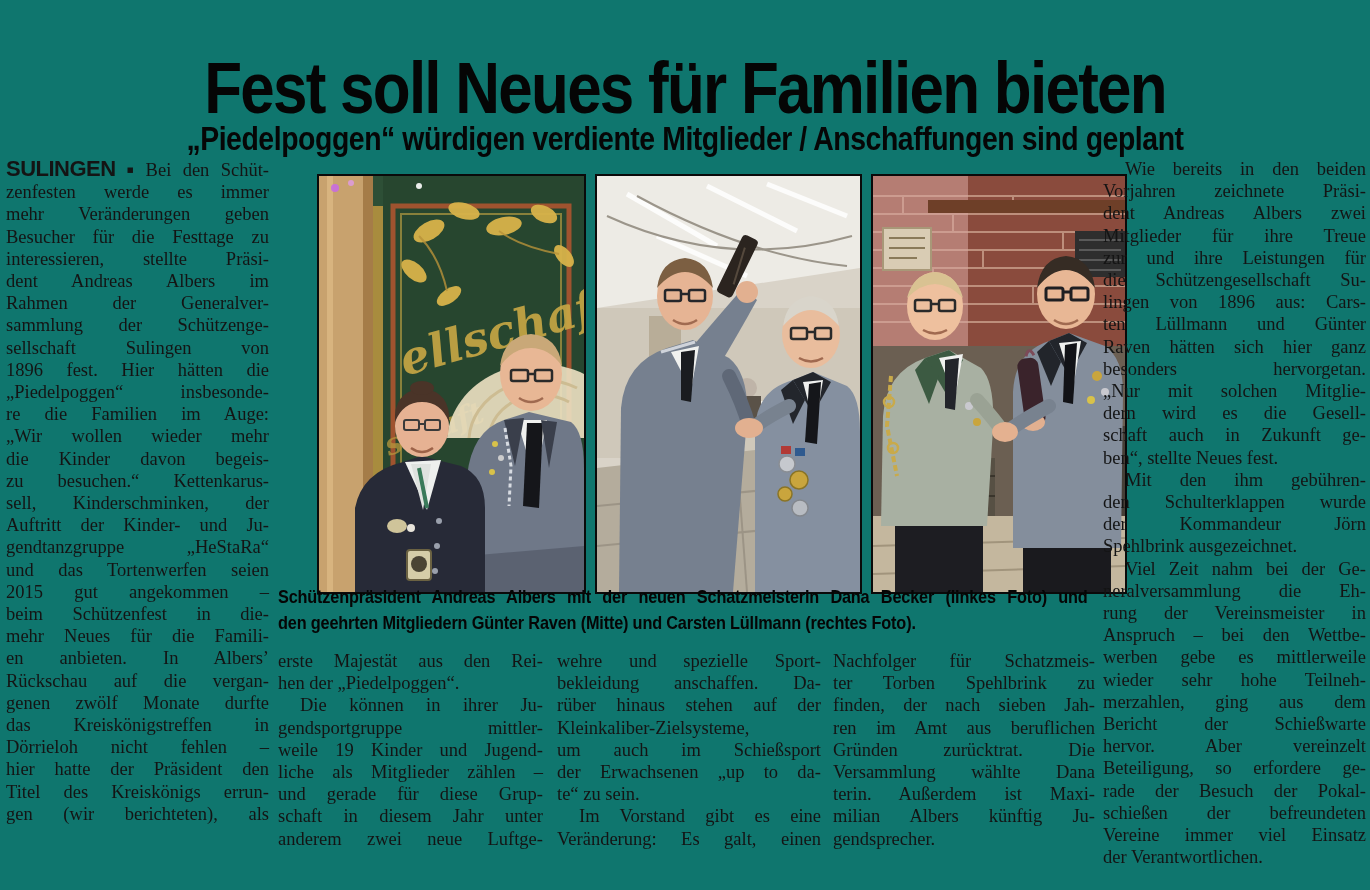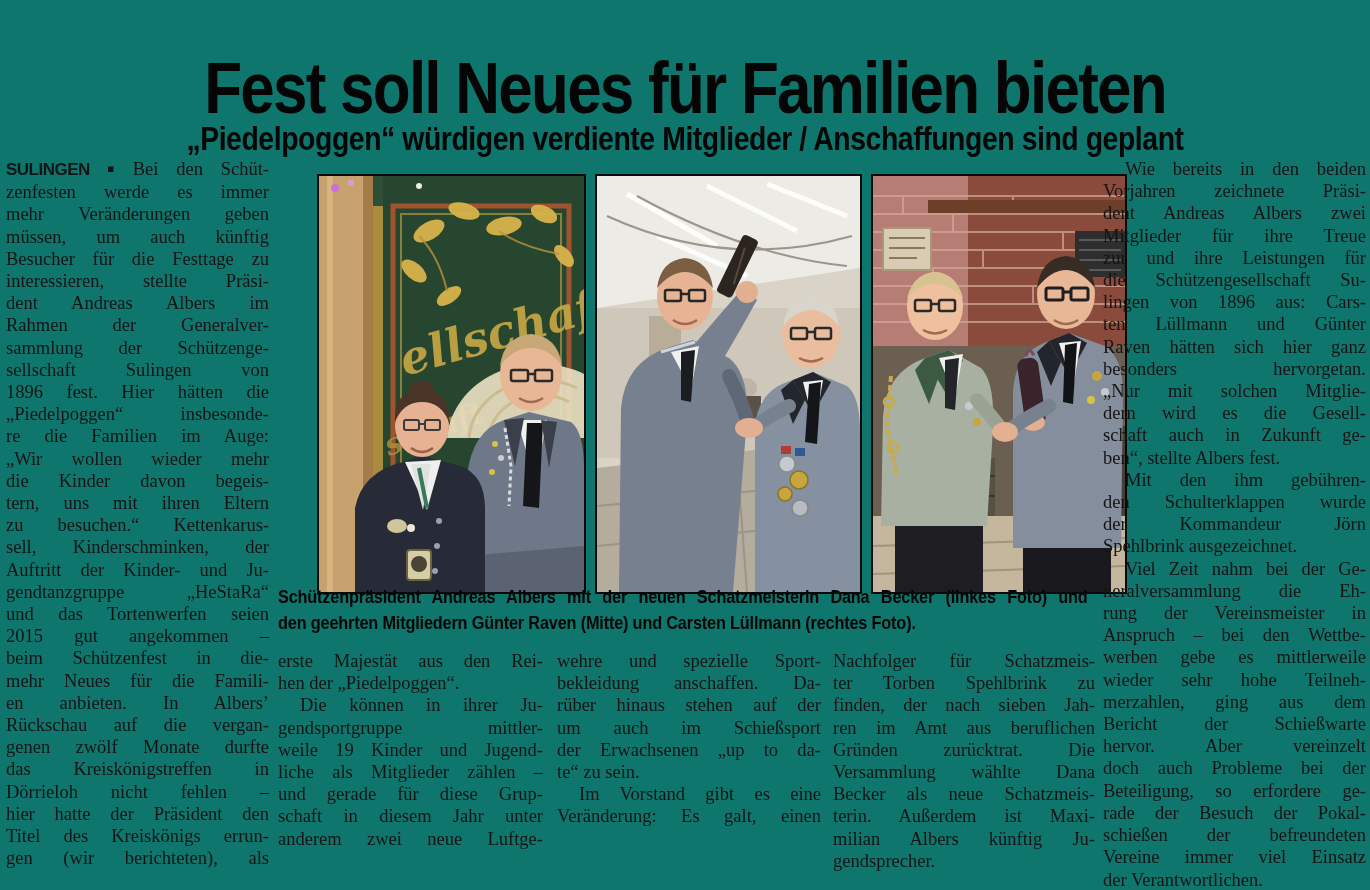--- a/index.html
+++ b/index.html
@@ -15,21 +15,21 @@
   
   .bodycol{position:absolute;font-size:18.5px;line-height:22.2px;text-align:justify;}
   .col-left  {left:6px;   top:158px; width:263px; height:732px;}
   .col-b1    {left:278px; top:650px; width:265px; height:240px;}
   .col-b2    {left:557px; top:650px; width:264px; height:240px;}
   .col-b3    {left:833px; top:650px; width:262px; height:240px;}
   .col-right {left:1103px;top:158px; width:263px; height:732px;}
   .tline{text-align:justify;text-align-last:justify;white-space:normal;}
   .tend{text-align-last:left;}
   .tindent{text-indent:22px;}
-  .lead{font-family:"Liberation Sans",sans-serif;font-weight:700;font-size:17px;letter-spacing:-0.5px;}
+  .lead{font-family:"Liberation Sans",sans-serif;font-weight:700;font-size:22px;letter-spacing:-0.5px;}
   .bullet{font-family:"DejaVu Sans",sans-serif;font-size:11px;vertical-align:3px;padding:0 5px 0 4px;}
   
   .photo{position:absolute;top:158px;height:416px;border:2px solid #0a0a0a;background:#777;overflow:hidden;}
   .photo svg{display:block;width:100%;height:100%;}
   .photo-left  {left:277px;width:265px;}
   .photo-mid   {left:555px;width:263px;}
   .photo-right {left:831px;width:252px;}
   
   .caption{position:absolute;left:278px;top:584px;width:920px;transform:scaleX(0.88);transform-origin:0 0;
     font-family:"Liberation Sans",sans-serif;font-weight:700;font-size:18.5px;line-height:26px;
@@ -303,33 +303,31 @@
 
   <div class="caption" id="caption">
       <div class="cap-line">Schützenpräsident Andreas Albers mit der neuen Schatzmeisterin Dana Becker (linkes Foto) und</div>
       <div class="cap-line cap-end">den geehrten Mitgliedern Günter Raven (Mitte) und Carsten Lüllmann (rechtes Foto).</div>
     </div>
 
   <div class="bodycol col-left">
       <div class="tline"><span class="lead">SULINGEN</span><span class="bullet">▪</span>Bei den Schüt-</div>
       <div class="tline">zenfesten werde es immer</div>
       <div class="tline">mehr Veränderungen geben</div>
-      <div class="tline">müssen, um auch künftig</div>
       <div class="tline">Besucher für die Festtage zu</div>
       <div class="tline">interessieren, stellte Präsi-</div>
       <div class="tline">dent Andreas Albers im</div>
       <div class="tline">Rahmen der Generalver-</div>
       <div class="tline">sammlung der Schützenge-</div>
       <div class="tline">sellschaft Sulingen von</div>
       <div class="tline">1896 fest. Hier hätten die</div>
       <div class="tline">„Piedelpoggen“ insbesonde-</div>
       <div class="tline">re die Familien im Auge:</div>
       <div class="tline">„Wir wollen wieder mehr</div>
       <div class="tline">die Kinder davon begeis-</div>
-      <div class="tline">tern, uns mit ihren Eltern</div>
       <div class="tline">zu besuchen.“ Kettenkarus-</div>
       <div class="tline">sell, Kinderschminken, der</div>
       <div class="tline">Auftritt der Kinder- und Ju-</div>
       <div class="tline">gendtanzgruppe „HeStaRa“</div>
       <div class="tline">und das Tortenwerfen seien</div>
       <div class="tline">2015 gut angekommen –</div>
       <div class="tline">beim Schützenfest in die-</div>
       <div class="tline">mehr Neues für die Famili-</div>
       <div class="tline">en anbieten. In Albers’</div>
       <div class="tline">Rückschau auf die vergan-</div>
@@ -348,67 +346,66 @@
       <div class="tline">weile 19 Kinder und Jugend-</div>
       <div class="tline">liche als Mitglieder zählen –</div>
       <div class="tline">und gerade für diese Grup-</div>
       <div class="tline">schaft in diesem Jahr unter</div>
       <div class="tline">anderem zwei neue Luftge-</div>
     </div>
   <div class="bodycol col-b2">
       <div class="tline">wehre und spezielle Sport-</div>
       <div class="tline">bekleidung anschaffen. Da-</div>
       <div class="tline">rüber hinaus stehen auf der</div>
+      <div class="tline tend">Kleinkaliber-Zielsysteme,</div>
       <div class="tline">um auch im Schießsport</div>
       <div class="tline">der Erwachsenen „up to da-</div>
       <div class="tline tend">te“ zu sein.</div>
       <div class="tline tindent">Im Vorstand gibt es eine</div>
       <div class="tline">Veränderung: Es galt, einen</div>
     </div>
   <div class="bodycol col-b3">
       <div class="tline">Nachfolger für Schatzmeis-</div>
       <div class="tline">ter Torben Spehlbrink zu</div>
       <div class="tline">finden, der nach sieben Jah-</div>
       <div class="tline">ren im Amt aus beruflichen</div>
       <div class="tline">Gründen zurücktrat. Die</div>
       <div class="tline">Versammlung wählte Dana</div>
-      <div class="tline">Becker als neue Schatzmeis-</div>
       <div class="tline">terin. Außerdem ist Maxi-</div>
       <div class="tline">milian Albers künftig Ju-</div>
       <div class="tline tend">gendsprecher.</div>
     </div>
   <div class="bodycol col-right">
       <div class="tline tindent">Wie bereits in den beiden</div>
       <div class="tline">Vorjahren zeichnete Präsi-</div>
       <div class="tline">dent Andreas Albers zwei</div>
       <div class="tline">Mitglieder für ihre Treue</div>
       <div class="tline">zur und ihre Leistungen für</div>
       <div class="tline">die Schützengesellschaft Su-</div>
       <div class="tline">lingen von 1896 aus: Cars-</div>
       <div class="tline">ten Lüllmann und Günter</div>
       <div class="tline">Raven hätten sich hier ganz</div>
       <div class="tline">besonders hervorgetan.</div>
       <div class="tline">„Nur mit solchen Mitglie-</div>
       <div class="tline">dern wird es die Gesell-</div>
       <div class="tline">schaft auch in Zukunft ge-</div>
-      <div class="tline tend">ben“, stellte Albers fest.</div>
+      <div class="tline tend">ben“, stellte Neues fest.</div>
       <div class="tline tindent">Mit den ihm gebühren-</div>
       <div class="tline">den Schulterklappen wurde</div>
       <div class="tline">der Kommandeur Jörn</div>
       <div class="tline tend">Spehlbrink ausgezeichnet.</div>
       <div class="tline tindent">Viel Zeit nahm bei der Ge-</div>
       <div class="tline">neralversammlung die Eh-</div>
       <div class="tline">rung der Vereinsmeister in</div>
       <div class="tline">Anspruch – bei den Wettbe-</div>
       <div class="tline">werben gebe es mittlerweile</div>
       <div class="tline">wieder sehr hohe Teilneh-</div>
       <div class="tline">merzahlen, ging aus dem</div>
       <div class="tline">Bericht der Schießwarte</div>
       <div class="tline">hervor. Aber vereinzelt</div>
-      <div class="tline">doch auch Probleme bei der</div>
       <div class="tline">Beteiligung, so erfordere ge-</div>
       <div class="tline">rade der Besuch der Pokal-</div>
       <div class="tline">schießen der befreundeten</div>
       <div class="tline">Vereine immer viel Einsatz</div>
       <div class="tline tend">der Verantwortlichen.</div>
     </div>
 
 </div>
 
 </body></html>

